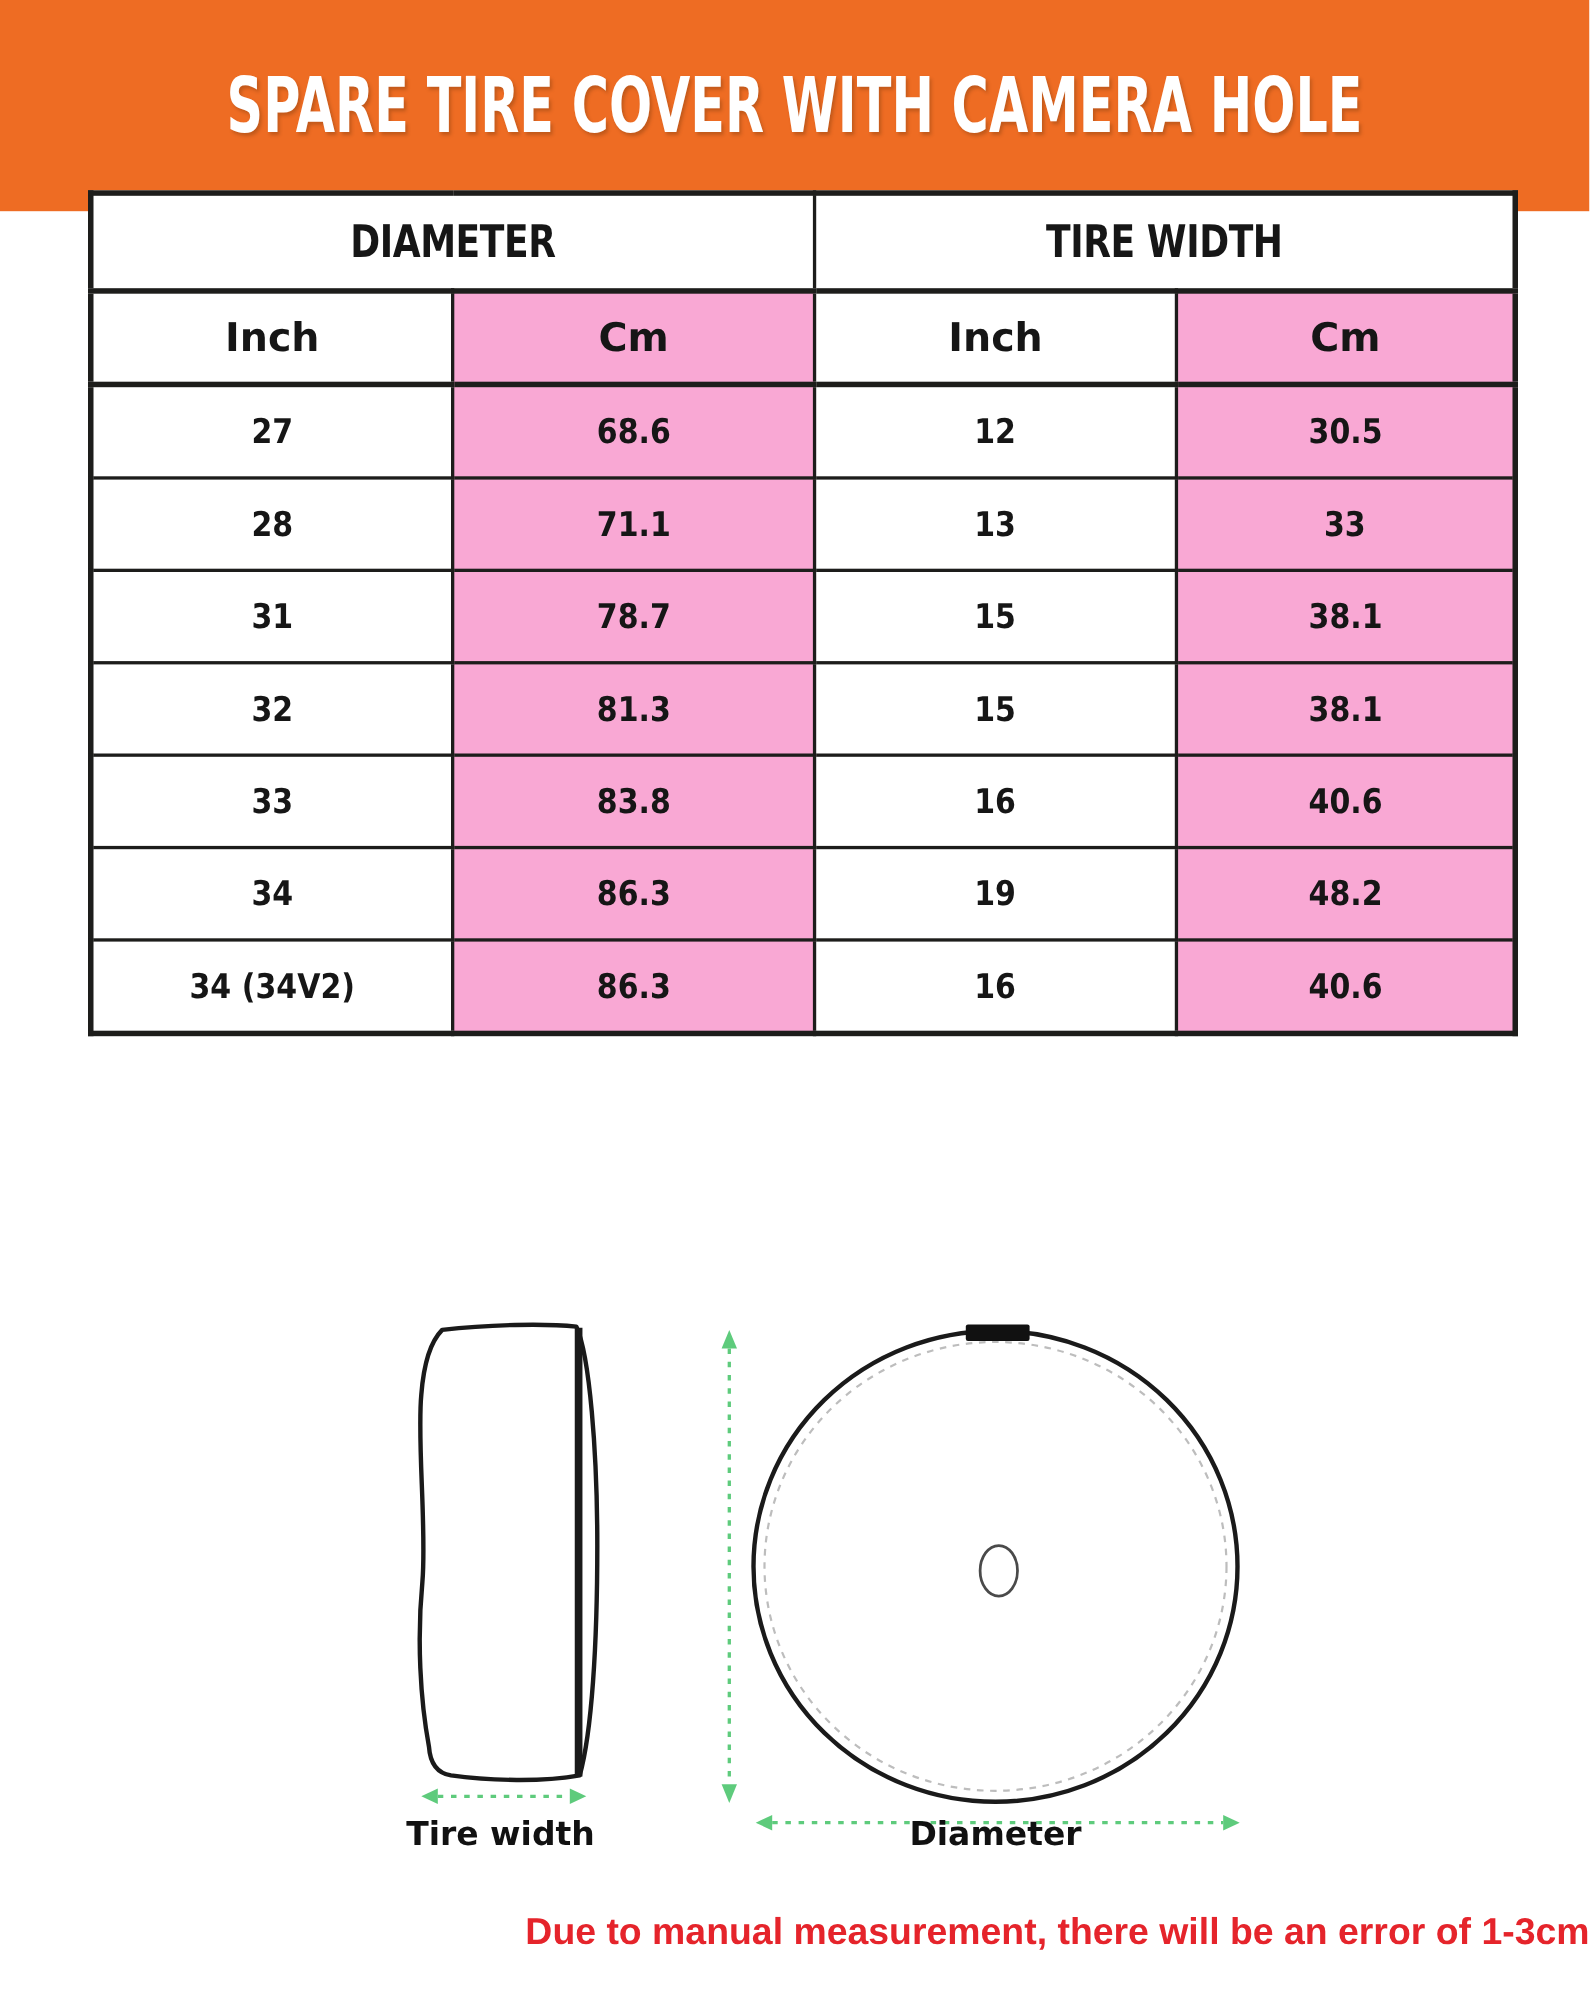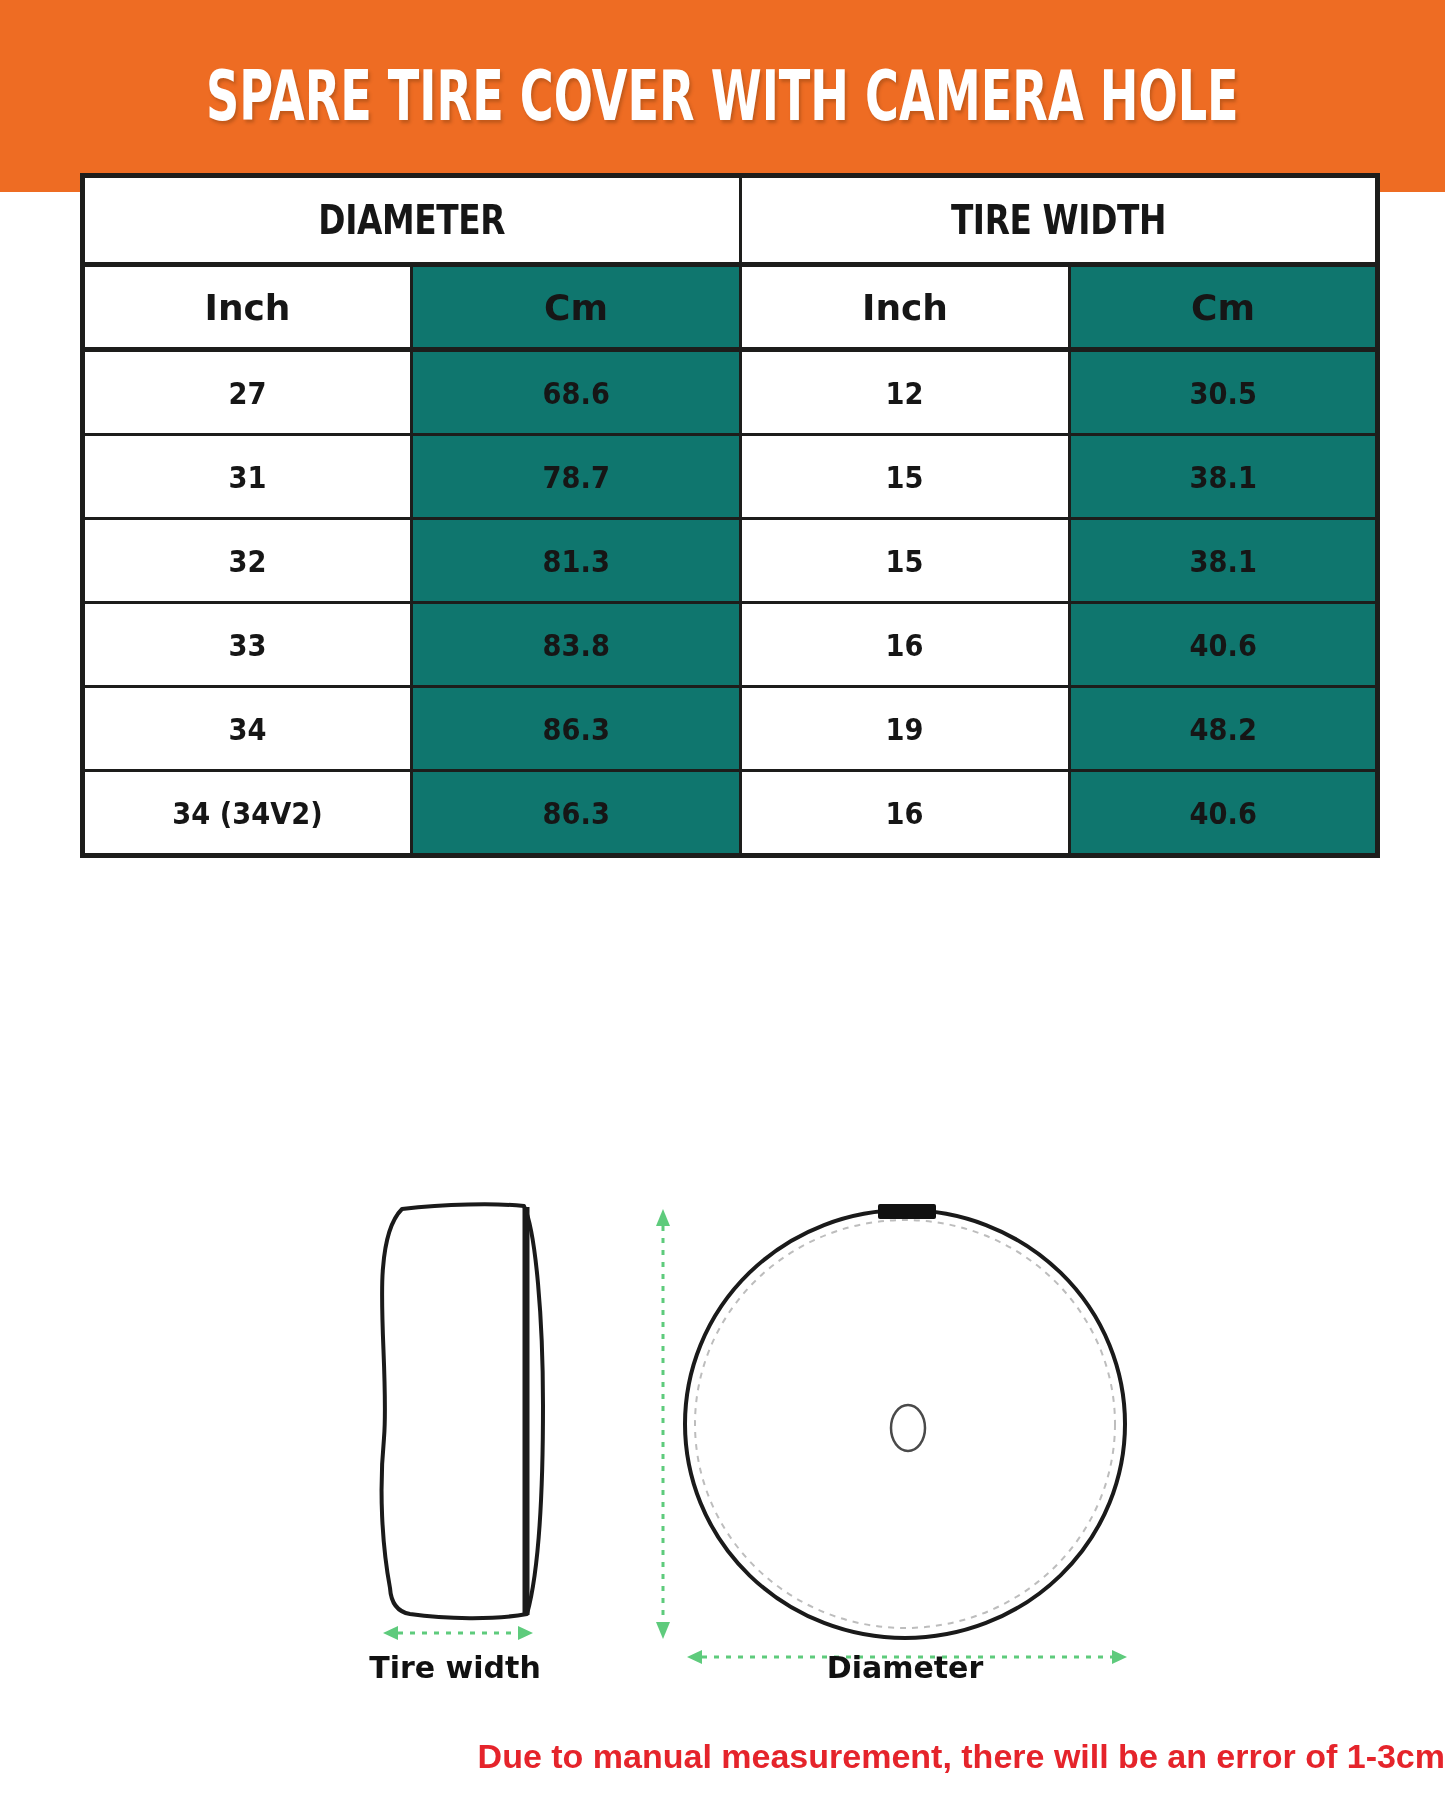--- a/index.html
+++ b/index.html
@@ -20,21 +20,21 @@
   
   table.size{
     position:absolute;left:80px;top:173px;width:1295px;
     border-collapse:collapse;table-layout:fixed;
     border:5px solid #1d1d1b;background:#fff;
   }
   table.size th,table.size td{
     border:3px solid #1d1d1b;text-align:center;vertical-align:middle;
     padding:0;color:#161616;background:#ffffff;
   }
-  table.size .gray{background:#0f766e;}
+  table.size .gray{background:#f9a8d4;}
   tr.grp-row th{height:84px;}
   tr.sub-row th{height:80px;border-bottom-width:5px;}
   tr.grp-row th{border-bottom-width:5px;}
   tbody td{height:81px;}
   .grp-label{
     display:inline-block;font-size:41px;font-weight:700;letter-spacing:-0.5px;
     transform:scaleX(0.80);transform-origin:center;white-space:nowrap;
   }
   .sub-label{font-size:36px;font-weight:700;}
   .num{
@@ -85,20 +85,26 @@
       <th><span class="sub-label">Inch</span></th>
       <th class="gray"><span class="sub-label">Cm</span></th>
     </tr>
   </thead>
   <tbody>
     <tr>
       <td><span class="num">27</span></td>
       <td class="gray"><span class="num">68.6</span></td>
       <td><span class="num">12</span></td>
       <td class="gray"><span class="num">30.5</span></td>
+    </tr>
+    <tr>
+      <td><span class="num">28</span></td>
+      <td class="gray"><span class="num">71.1</span></td>
+      <td><span class="num">13</span></td>
+      <td class="gray"><span class="num">33</span></td>
     </tr>
     <tr>
       <td><span class="num">31</span></td>
       <td class="gray"><span class="num">78.7</span></td>
       <td><span class="num">15</span></td>
       <td class="gray"><span class="num">38.1</span></td>
     </tr>
     <tr>
       <td><span class="num">32</span></td>
       <td class="gray"><span class="num">81.3</span></td>

